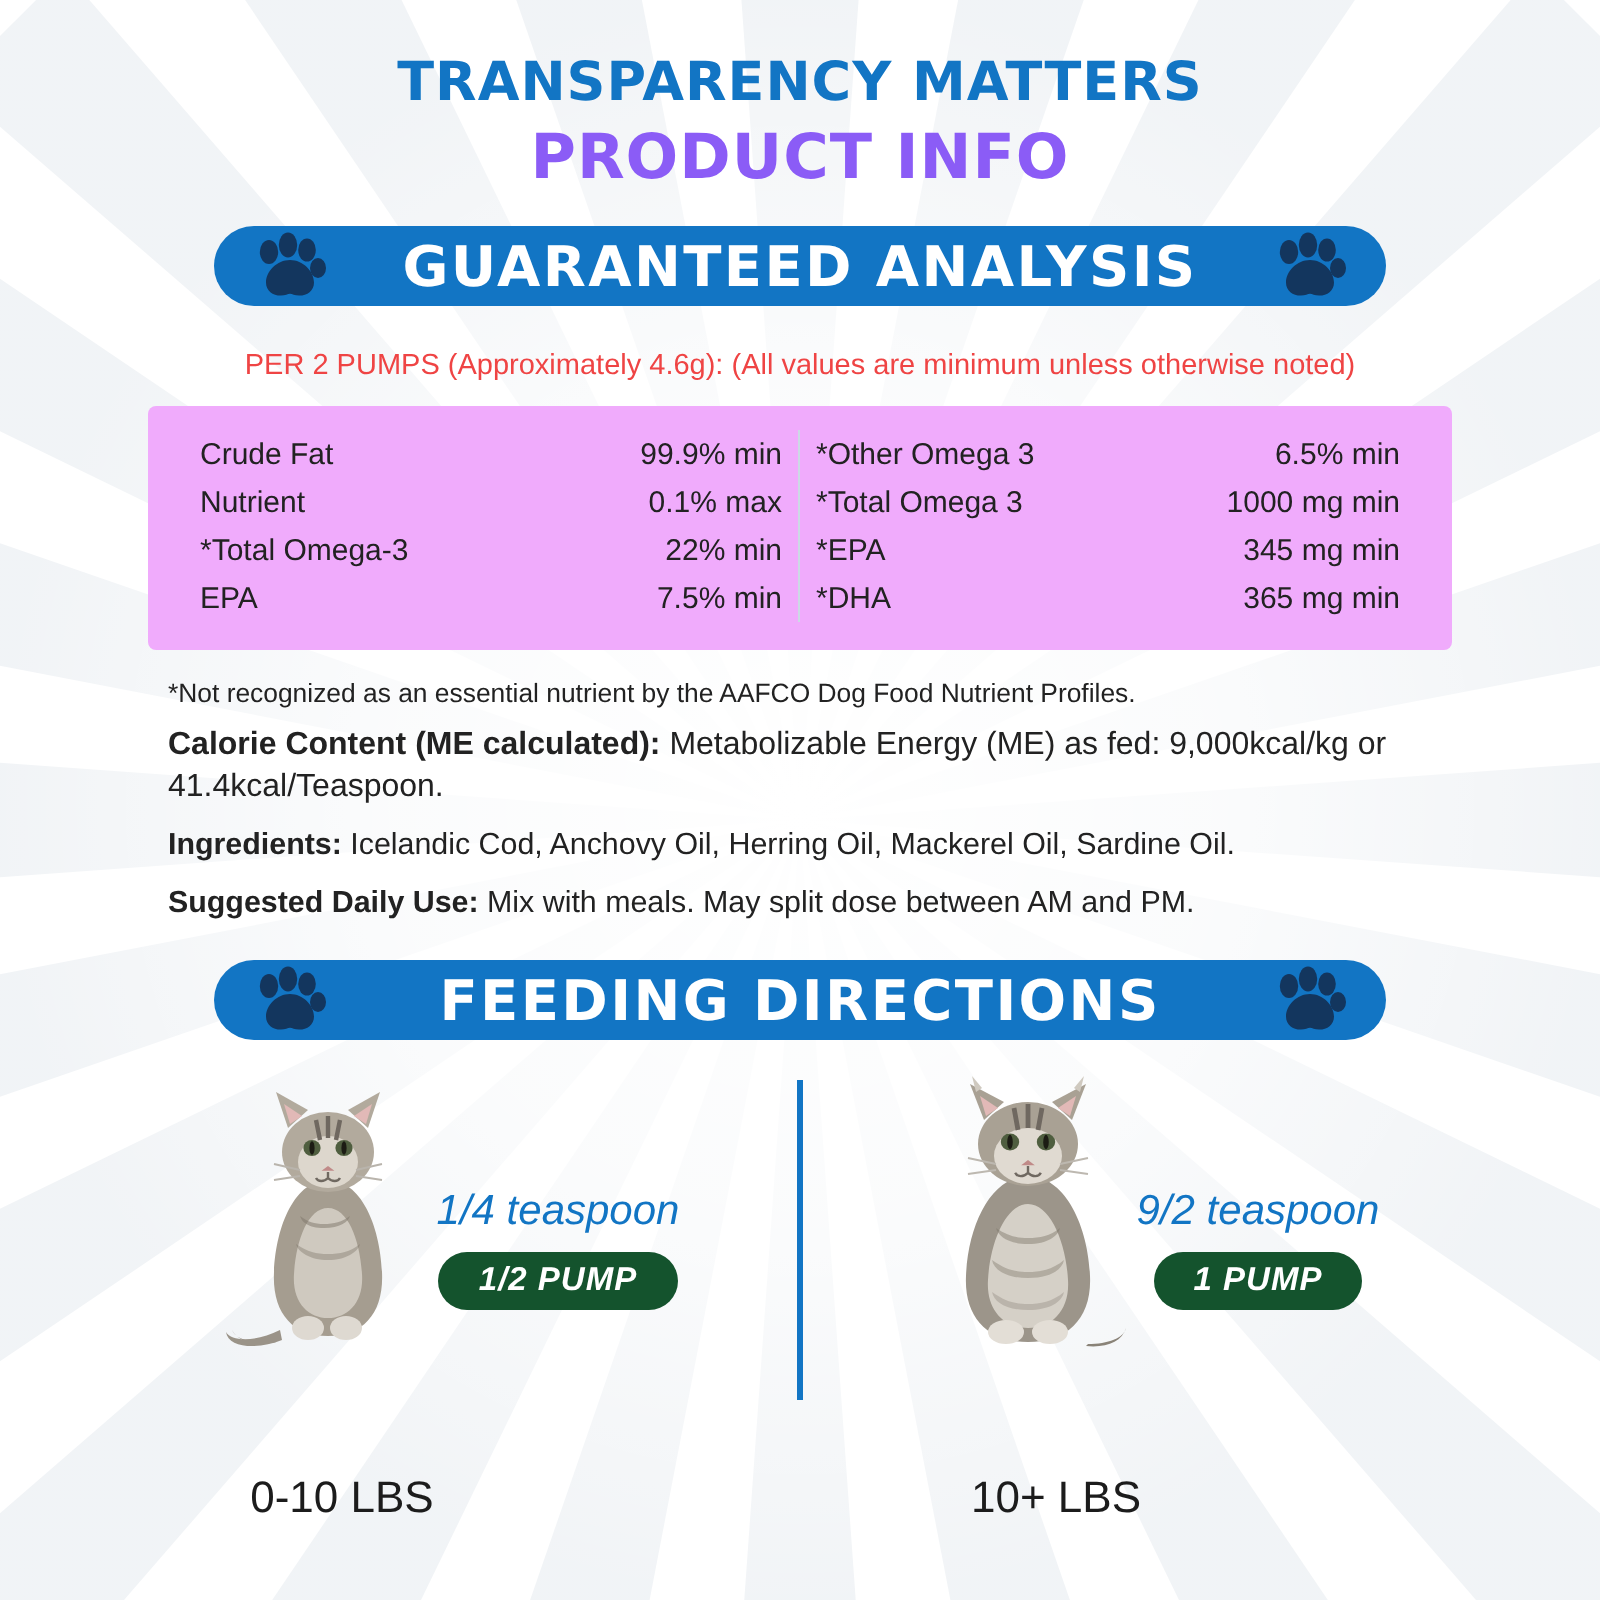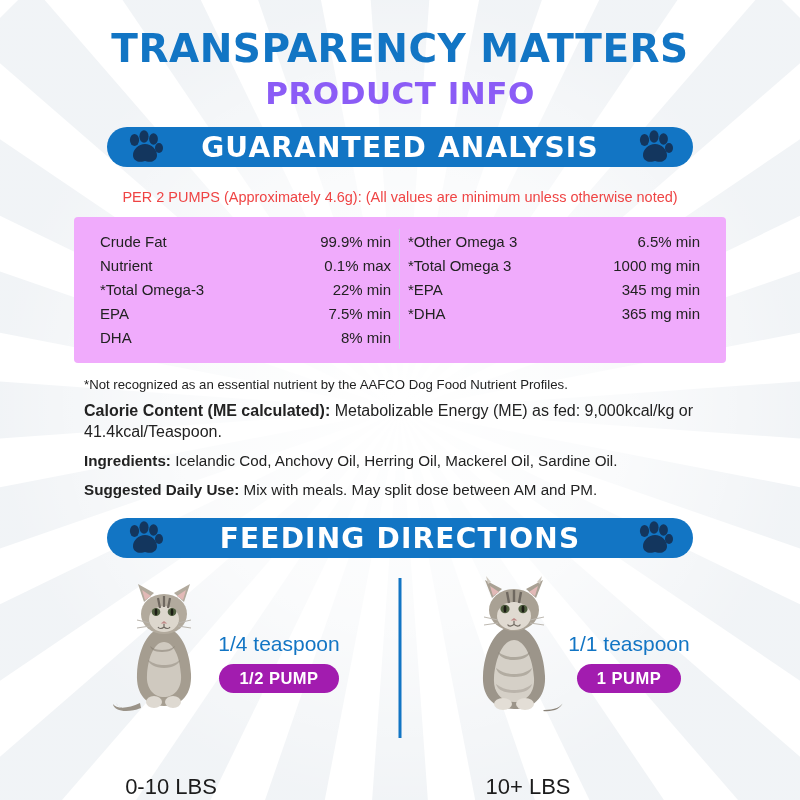--- a/index.html
+++ b/index.html
@@ -25,21 +25,21 @@
     position: relative;
     z-index: 2;
     width: 800px; height: 800px;
     padding: 0;
   }
 
   
   .title-main {
     text-align: center;
     margin-top: 26px;
-    font-size: 39px;
+    font-size: 27px;
     font-weight: bold;
     letter-spacing: 0.5px;
     color: #1275c4;
     font-family: "DejaVu Sans", sans-serif;
   }
   .title-sub {
     text-align: center;
     margin-top: 4px;
     font-size: 31px;
     font-weight: bold;
@@ -148,35 +148,36 @@
     background: #1275c4;
     transform: translateX(-50%);
   }
   .fcell {
     flex: 1 1 50%;
     display: flex;
     align-items: flex-start;
     justify-content: center;
     gap: 0;
     padding-top: 2px;
+    font-style: italic;
   }
   .cat-img { width: 108px; height: 150px; }
   .fcell .texts {
     padding-top: 56px;
     text-align: center;
   }
   .tsp {
     font-size: 21px;
     color: #1275c4;
     font-weight: normal;
     margin-bottom: 8px;
   }
   .pump-pill {
     display: inline-block;
-    background: #a21caf;
+    background: #14532d;
     color: #fff;
     border-radius: 16px;
     padding: 5px 20px;
     font-size: 16.5px;
     font-weight: bold;
     letter-spacing: 0.5px;
   }
   .weights {
     position: relative;
     width: 700px;
@@ -327,24 +328,20 @@
           <span>Nutrient</span>
           <span class="val">0.1% max</span>
         </div>
         <div class="arow">
           <span>*Total Omega-3</span>
           <span class="val">22% min</span>
         </div>
         <div class="arow">
           <span>EPA</span>
           <span class="val">7.5% min</span>
-        </div>
-        <div class="arow">
-          <span>DHA</span>
-          <span class="val">8% min</span>
         </div>
       </div>
       <div class="acol">
         <div class="arow">
           <span>*Other Omega 3</span>
           <span class="val">6.5% min</span>
         </div>
         <div class="arow">
           <span>*Total Omega 3</span>
           <span class="val">1000 mg min</span>
@@ -475,21 +472,21 @@
               <ellipse cx="45" cy="33" rx="4.6" ry="4.2" fill="#4f5e3f"></ellipse>
               <ellipse cx="63" cy="33" rx="4.6" ry="4.2" fill="#4f5e3f"></ellipse>
               <ellipse cx="45" cy="33" rx="1.4" ry="3.6" fill="#1c1c14"></ellipse>
               <ellipse cx="63" cy="33" rx="1.4" ry="3.6" fill="#1c1c14"></ellipse>
               <path d="M54 42l-3.4 2.6h6.8z" fill="#c08a88"></path>
               <path d="M54 45v3.4M54 48.4c-2.2 2.2-5.4 2.2-6.4 0M54 48.4c2.2 2.2 5.4 2.2 6.4 0" stroke="#6f6860" stroke-width="1.2" fill="none"></path>
               <path d="M38 44l-14-3M38 47l-14 2M70 44l14-3M70 47l14 2" stroke="#bdb8b0" stroke-width="1" fill="none"></path>
             </g>
           </svg>
           <div class="texts">
-            <div class="tsp">1/1 teaspoon</div>
+            <div class="tsp">9/2 teaspoon</div>
             <div class="pump-pill">1 PUMP</div>
           </div>
         </div>
       </div>
 
       <div class="weights">
         <div class="weight left-w">0-10 LBS</div>
         <div class="weight right-w">10+ LBS</div>
       </div>
     </div>

